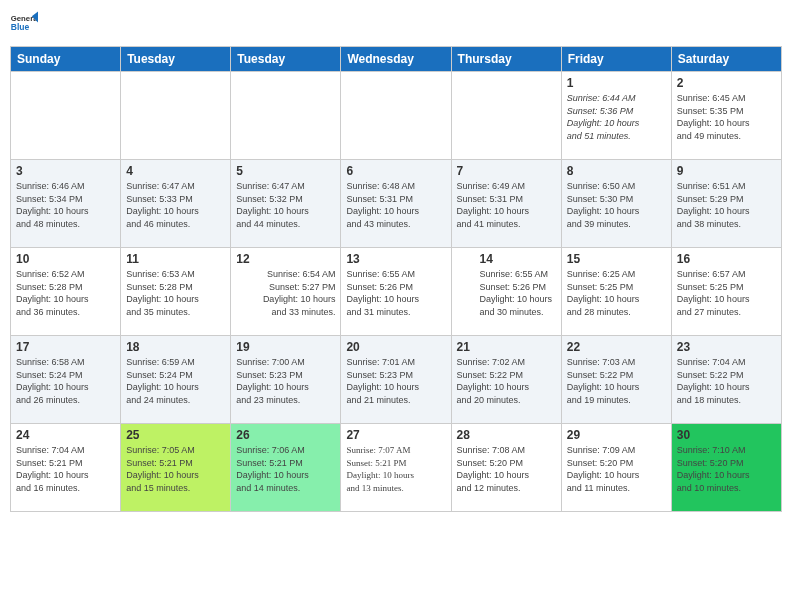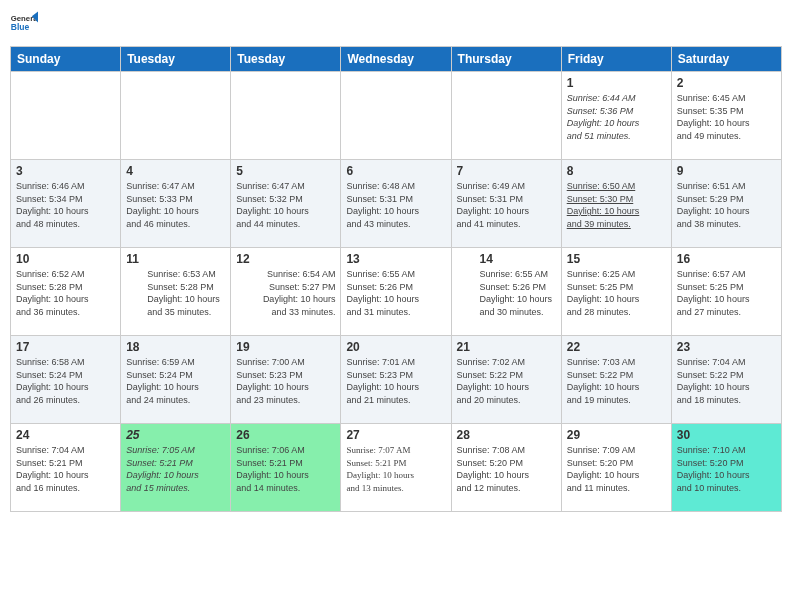--- a/index.html
+++ b/index.html
@@ -161,21 +161,21 @@
         </td>
         <td style="background: rgb(240, 244, 248);">
           <span class="day-number">7</span>
           <div class="day-info" style="white-space: pre-line;">Sunrise: 6:49 AM
 Sunset: 5:31 PM
 Daylight: 10 hours
 and 41 minutes.</div>
         </td>
         <td style="background: rgb(240, 244, 248);">
           <span class="day-number">8</span>
-          <div class="day-info" style="white-space: pre-line; text-decoration: underline;">Sunrise: 6:50 AM
+          <div class="day-info" style="white-space: pre-line;">Sunrise: 6:50 AM
 Sunset: 5:30 PM
 Daylight: 10 hours
 and 39 minutes.</div>
         </td>
         <td style="background: rgb(240, 244, 248);">
           <span class="day-number">9</span>
           <div class="day-info" style="white-space: pre-line;">Sunrise: 6:51 AM
 Sunset: 5:29 PM
 Daylight: 10 hours
 and 38 minutes.</div>
@@ -184,21 +184,21 @@
       <tr>
         <td style="background: rgb(255, 255, 255);">
           <span class="day-number">10</span>
           <div class="day-info" style="white-space: pre-line;">Sunrise: 6:52 AM
 Sunset: 5:28 PM
 Daylight: 10 hours
 and 36 minutes.</div>
         </td>
         <td style="background: rgb(255, 255, 255);">
           <span class="day-number">11</span>
-          <div class="day-info" style="white-space: pre-line; margin-left: 21px;">Sunrise: 6:53 AM
+          <div class="day-info" style="white-space: pre-line;">Sunrise: 6:53 AM
 Sunset: 5:28 PM
 Daylight: 10 hours
 and 35 minutes.</div>
         </td>
         <td style="background: rgb(255, 255, 255);">
           <span class="day-number">12</span>
           <div class="day-info" style="white-space: pre-line; text-align: right;">Sunrise: 6:54 AM
 Sunset: 5:27 PM
 Daylight: 10 hours
 and 33 minutes.</div>
@@ -284,21 +284,21 @@
         </td>
       </tr>
       <tr>
         <td style="background: rgb(255, 255, 255);">
           <span class="day-number">24</span>
           <div class="day-info" style="white-space: pre-line;">Sunrise: 7:04 AM
 Sunset: 5:21 PM
 Daylight: 10 hours
 and 16 minutes.</div>
         </td>
-        <td style="background: #86efac; font-style: italic;">
+        <td style="background: #bef264;">
           <span class="day-number">25</span>
           <div class="day-info" style="white-space: pre-line;">Sunrise: 7:05 AM
 Sunset: 5:21 PM
 Daylight: 10 hours
 and 15 minutes.</div>
         </td>
         <td style="background: #86efac;">
           <span class="day-number">26</span>
           <div class="day-info" style="white-space: pre-line;">Sunrise: 7:06 AM
 Sunset: 5:21 PM
@@ -319,21 +319,21 @@
 Daylight: 10 hours
 and 12 minutes.</div>
         </td>
         <td style="background: rgb(255, 255, 255);">
           <span class="day-number">29</span>
           <div class="day-info" style="white-space: pre-line;">Sunrise: 7:09 AM
 Sunset: 5:20 PM
 Daylight: 10 hours
 and 11 minutes.</div>
         </td>
-        <td style="background: #5eead4;">
+        <td style="background: #22c55e;">
           <span class="day-number">30</span>
           <div class="day-info" style="white-space: pre-line;">Sunrise: 7:10 AM
 Sunset: 5:20 PM
 Daylight: 10 hours
 and 10 minutes.</div>
         </td>
       </tr>
     </tbody>
 </table>
 

